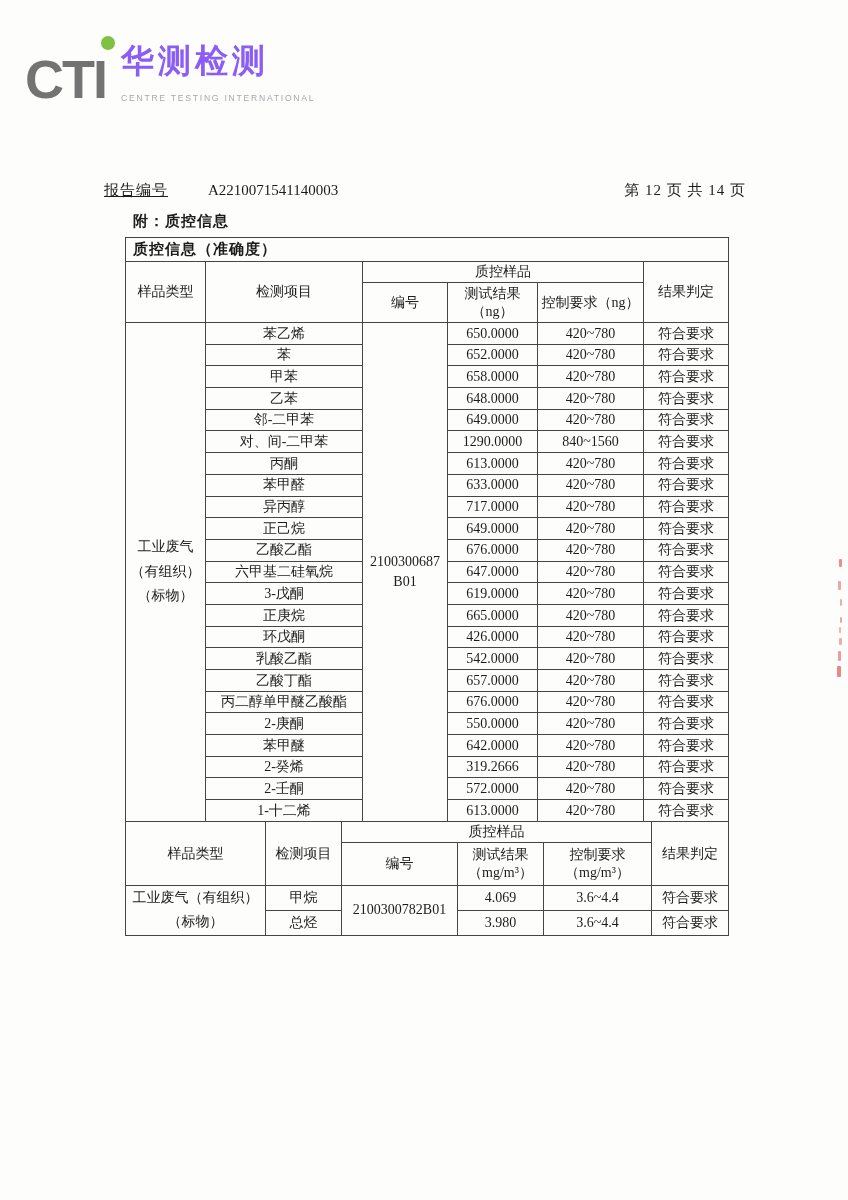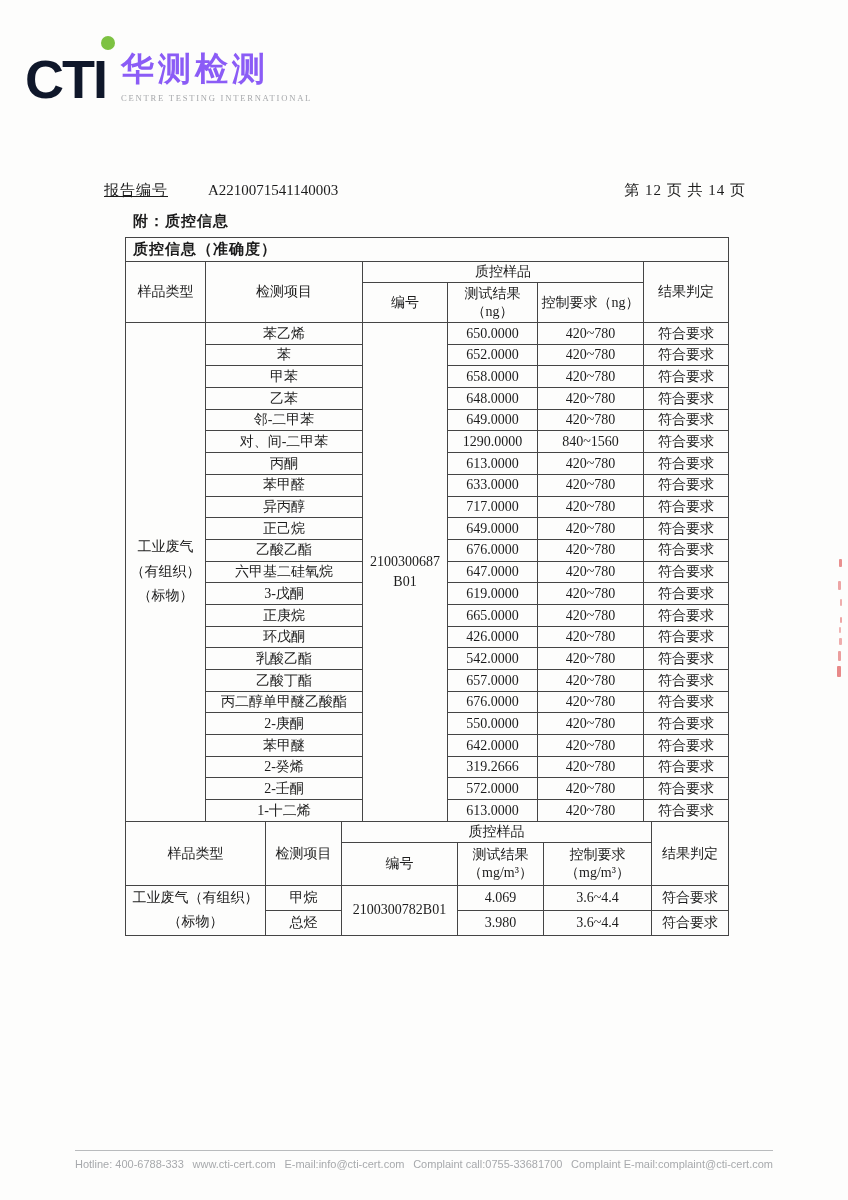--- a/index.html
+++ b/index.html
@@ -14,37 +14,37 @@
     color: #1c1c1c;
     overflow: hidden;
   }
 
   
   .logo { position: absolute; top: 36px; left: 25px; display: flex; align-items: flex-end; gap: 15px; }
   .logo-cti { position: relative; padding-top: 16px; }
   .cti-text {
     font-family: "Liberation Sans", "DejaVu Sans", sans-serif;
     font-weight: 800; font-size: 54px; line-height: 1;
-    color: #0f172a; letter-spacing: -2px; margin-top: 19px;
+    color: #737373; letter-spacing: -2px; margin-top: 19px;
   }
   .cti-dot {
     position: absolute; top: 0; left: 76px;
     width: 14px; height: 14px; border-radius: 50%;
     background: #7dc242;
   }
   .logo-names { padding-bottom: 3px; }
   .cn-name {
     font-family: "Liberation Sans", "DejaVu Sans", sans-serif;
     font-weight: 700; font-size: 33px; line-height: 1.05;
     color: #8b5cf6; letter-spacing: 4px;
   }
   .en-name {
-    font-family: Liberation Serif, serif;
+    font-family: Liberation Sans, sans-serif;
     font-size: 8.6px; letter-spacing: 1.75px;
-    color: #a6a8ab; margin-top: 6px; white-space: nowrap;
+    color: #a6a8ab; margin-top: 14px; white-space: nowrap;
   }
 
   
   .meta-row {
     position: absolute; top: 181px; left: 104px; width: 642px;
     display: flex; align-items: baseline;
     font-size: 15px;
   }
   .meta-label { letter-spacing: 1px; text-decoration: underline; }
   .meta-value { margin-left: 40px; font-size: 15px; }
@@ -364,23 +364,14 @@
     <i class="rm1"></i>
       <i class="rm2"></i>
       <i class="rm3"></i>
       <i class="rm4"></i>
     <i class="rm5"></i>
       <i class="rm6"></i>
       <i class="rm7"></i>
       <i class="rm8"></i>
   </div>
 
-  <div class="footer">
-    <div class="footer-text">
-      <span>Hotline: 400-6788-333</span>
-      <span>www.cti-cert.com</span>
-      <span>E-mail:info@cti-cert.com</span>
-      <span>Complaint call:0755-33681700</span>
-      <span>Complaint E-mail:complaint@cti-cert.com</span>
-    </div>
-  </div>
 
 </div>
 
 </body></html>

